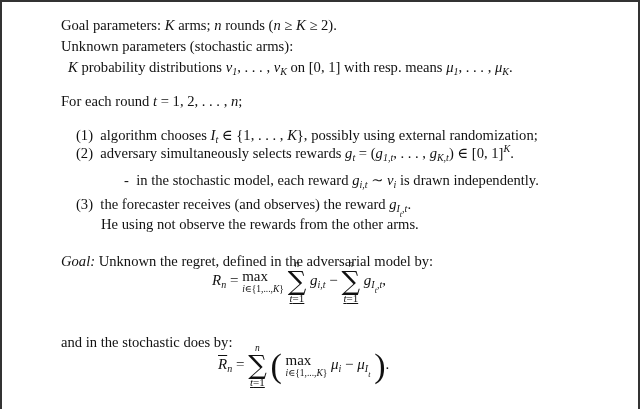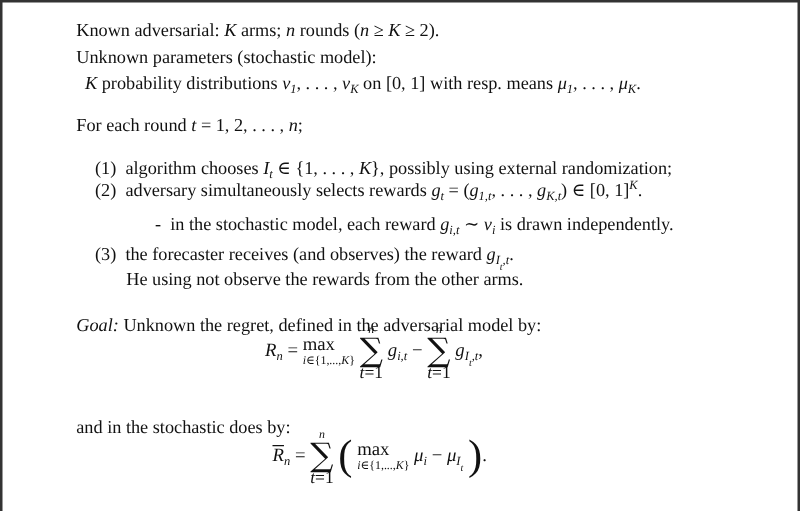--- a/index.html
+++ b/index.html
@@ -9,38 +9,38 @@
            border: 2px solid #333; border-bottom: none; }
   .line { position: absolute; font-size: 14.6px; white-space: nowrap; line-height: 18px; }
   i, .m { font-style: italic; }
   .up { font-size: 10px; vertical-align: 6px; font-style: italic; }
   .dn { font-size: 10px; vertical-align: -3px; font-style: italic; }
   .dn2 { font-size: 8px; vertical-align: -5px; font-style: italic; }
   .eq { position: absolute; font-size: 15px; white-space: nowrap; }
   .sumblk { display: inline-block; text-align: center; vertical-align: middle; position: relative; }
   .sumblk .lim-top { display: block; font-size: 9.5px; font-style: italic; line-height: 10px; }
   .sumblk .sig { display: block; font-size: 26px; line-height: 24px; font-family: "DejaVu Serif", serif; }
-  .sumblk .lim-bot { display: block; font-size: 14px; line-height: 11px; }
+  .sumblk .lim-bot { display: block; font-size: 11px; line-height: 11px; text-decoration: underline; }
   .maxblk { display: inline-block; text-align: left; vertical-align: middle; }
   .maxblk .op { display: block; font-style: normal; line-height: 15px; font-size: 15px; }
   .maxblk .sub { display: block; font-size: 9.5px; line-height: 11px; }
   .paren { font-size: 34px; vertical-align: middle; font-weight: 100; line-height: 30px; }
   .ov { text-decoration: overline; }
 </style>
 </head>
 <body>
 
 <div class="frame"></div>
 
 <div class="line" style="left:61px; top:16px;">
-  <span>Known adversarial:</span>
+  <span>Goal parameters:</span>
   <i>K</i> arms; <i>n</i> rounds (<i>n</i> ≥ <i>K</i> ≥ 2).
 </div>
 
-<div class="line" style="left:61px; top:37px;">Unknown parameters (stochastic model):</div>
+<div class="line" style="left:61px; top:37px;">Unknown parameters (stochastic arms):</div>
 <div class="line" style="left:68px; top:58px;">
   <i>K</i> probability distributions <i>ν</i><span class="dn">1</span>, . . . , <i>ν</i><span class="dn">K</span> on [0, 1] with resp. means <i>μ</i><span class="dn">1</span>, . . . , <i>μ</i><span class="dn">K</span>.
 </div>
 
 <div class="line" style="left:61px; top:92px;">
   For each round <i>t</i> = 1, 2, . . . , <i>n</i>;
 </div>
 
 <div class="line" style="left:76px; top:126px;">
   <span>(1)</span>&nbsp;

